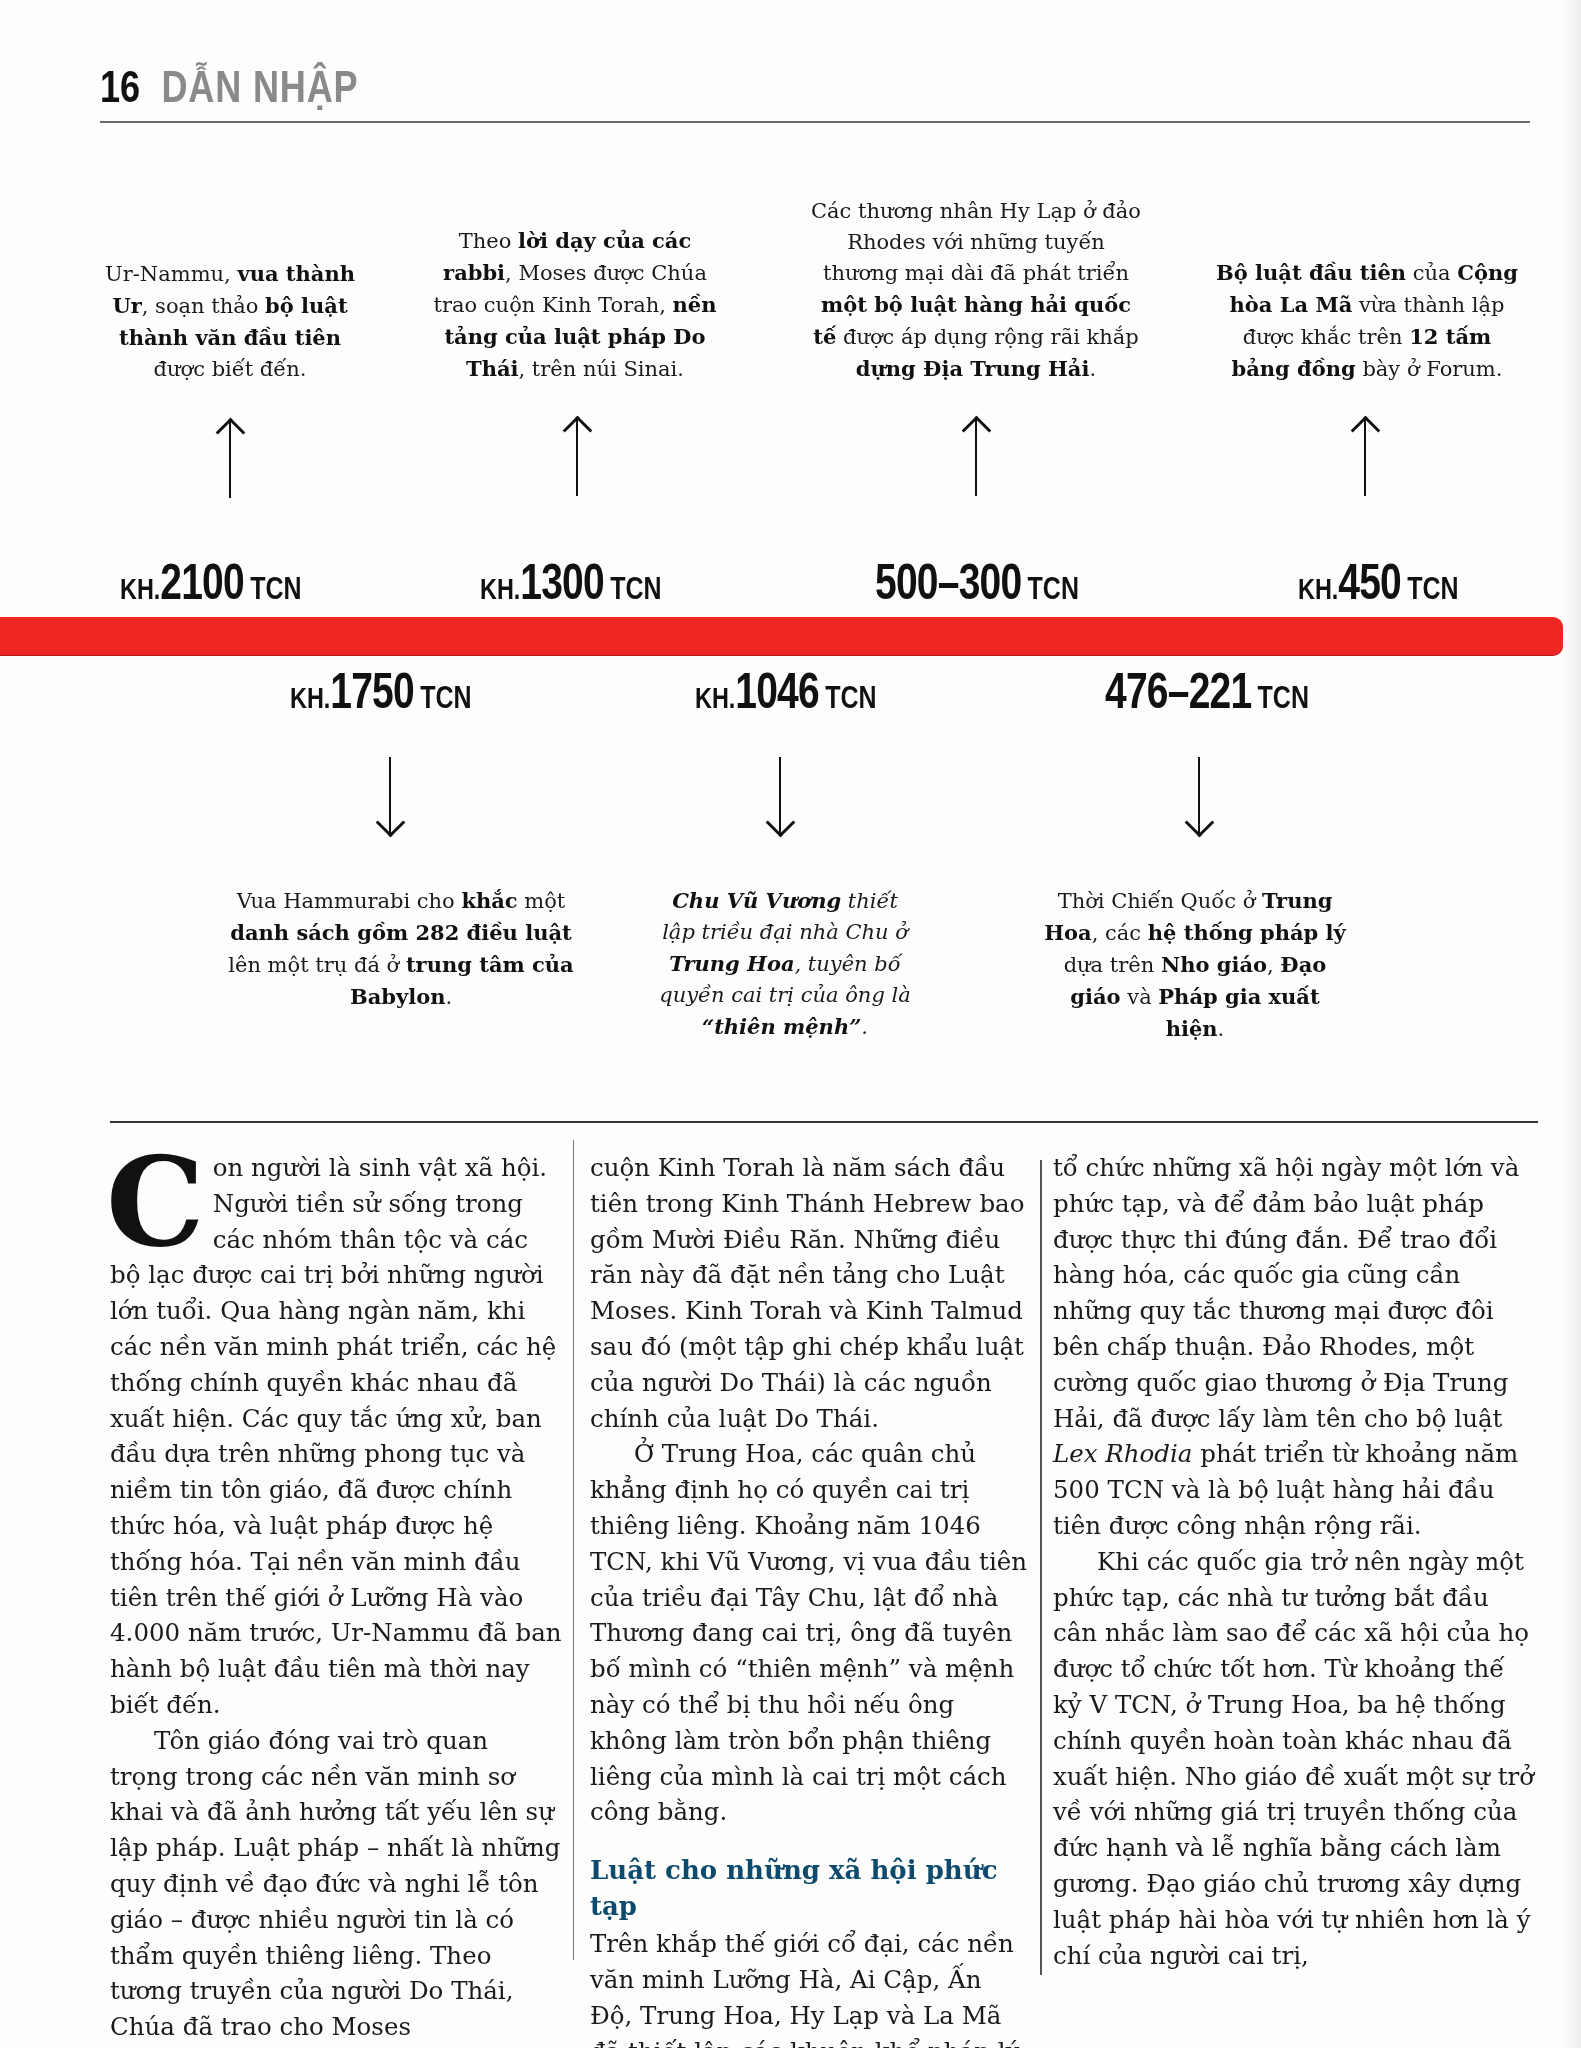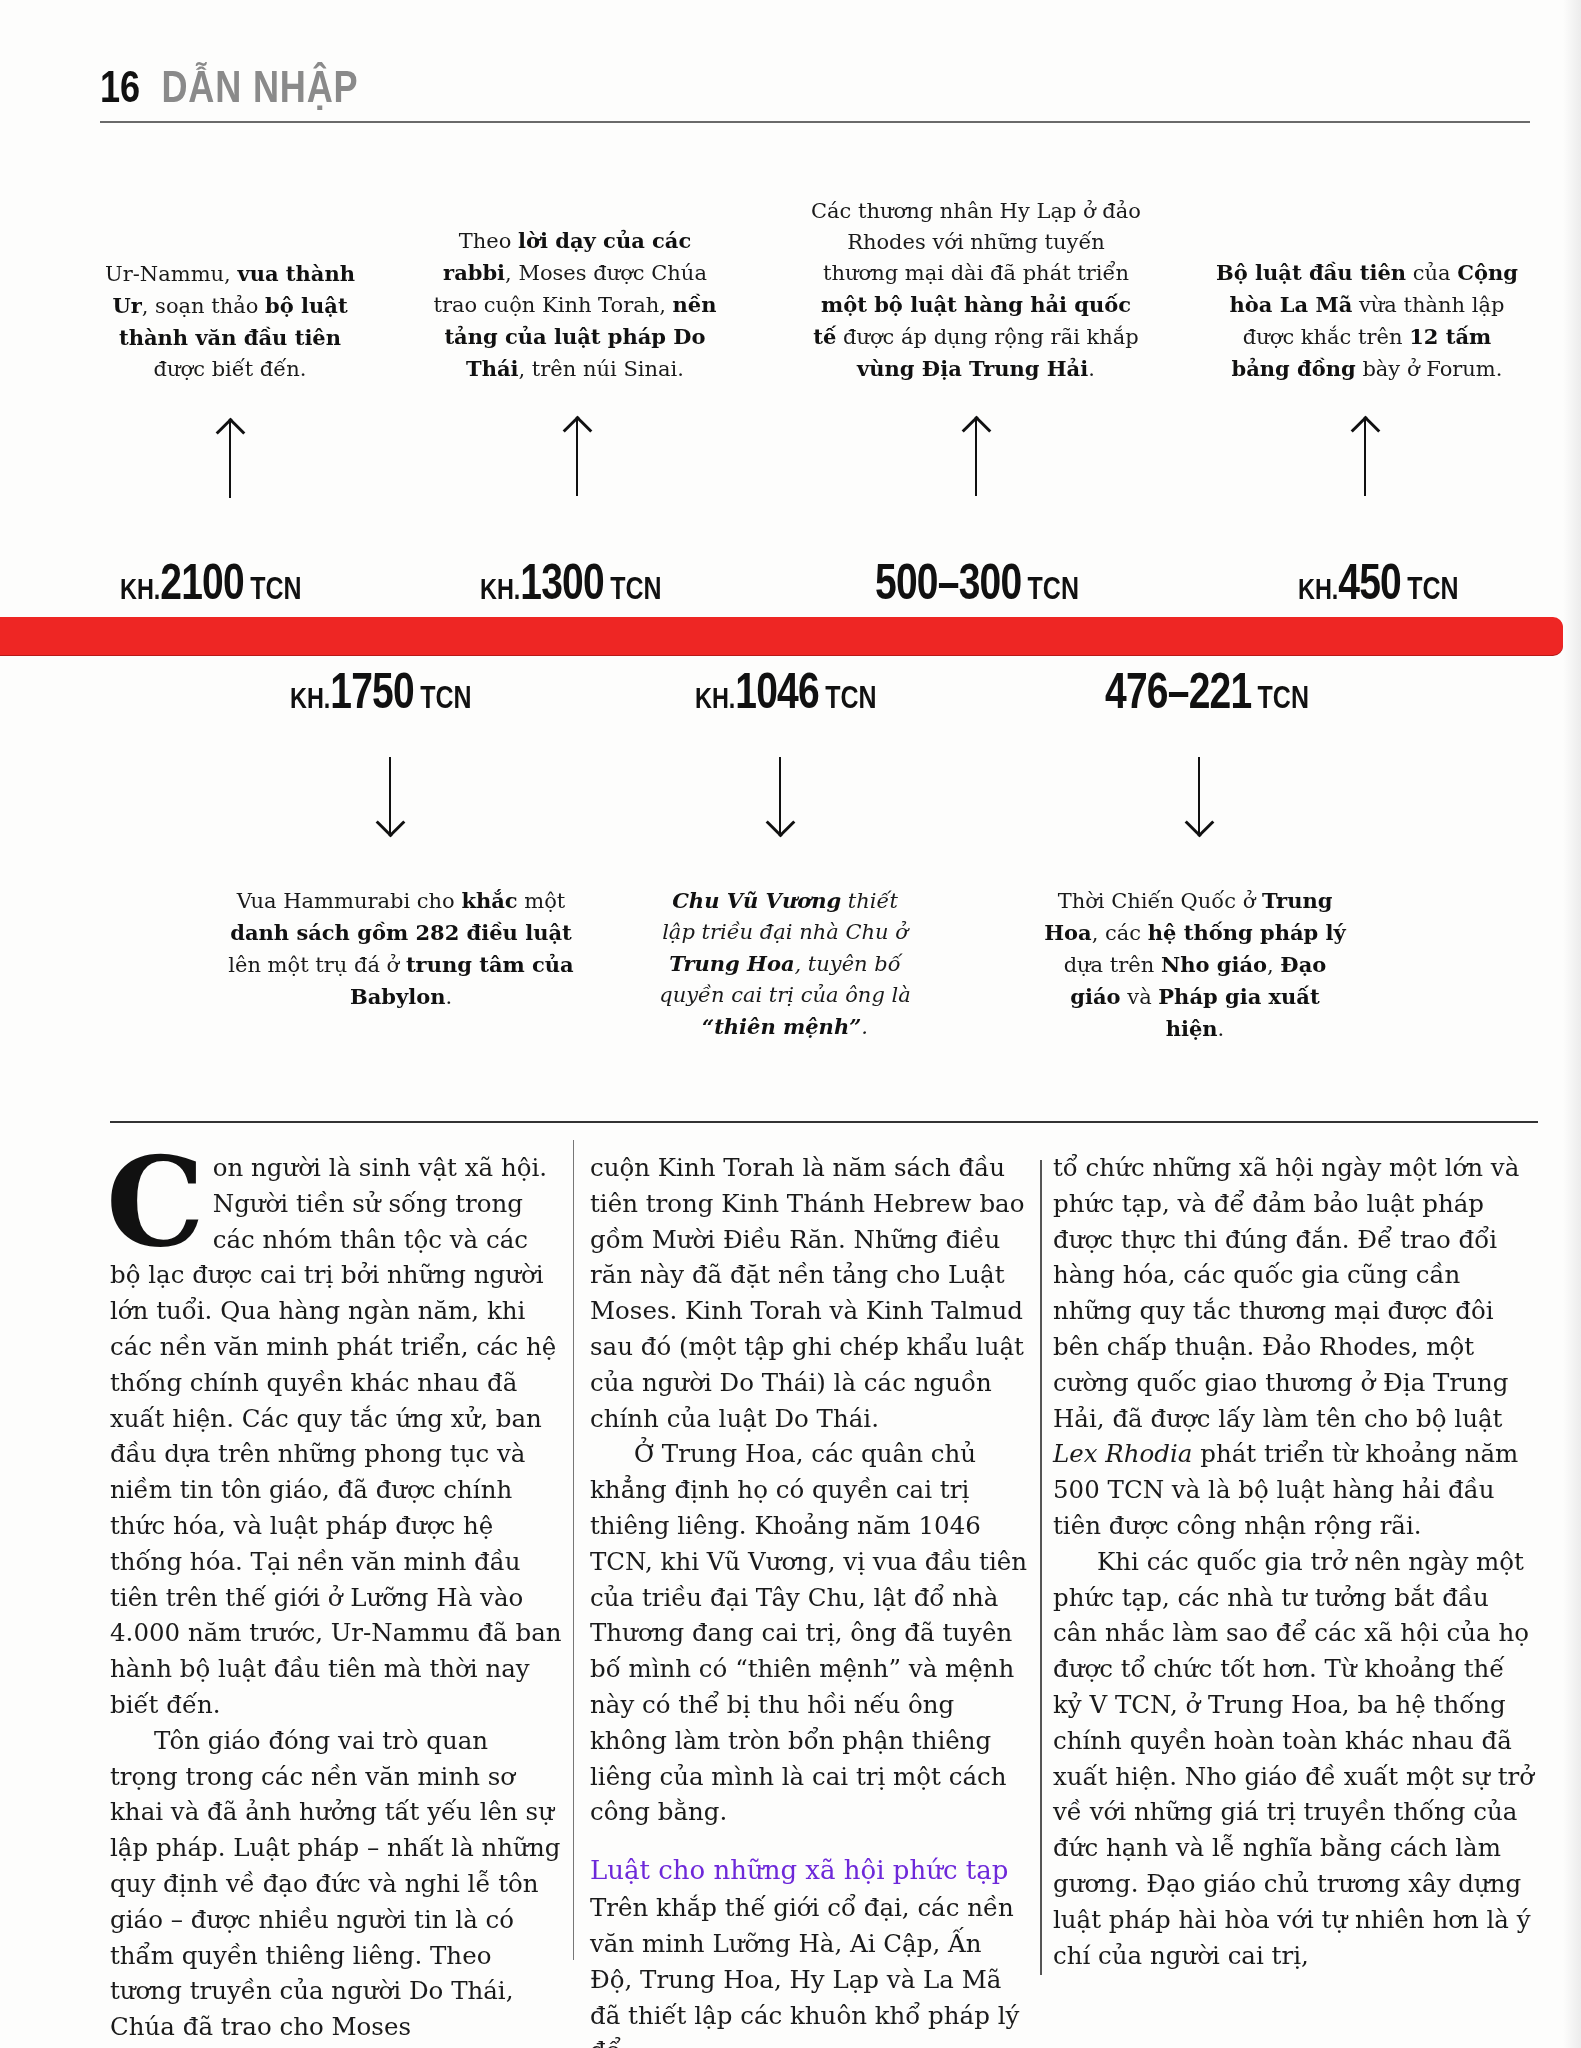--- a/index.html
+++ b/index.html
@@ -52,41 +52,41 @@
       top: 1150px; font-size: 24.5px; line-height: 35.8px; color: #1a1a1a;
     }
     .col p { margin: 0; text-align: left; }
     .col p.indent { text-indent: 44px; }
     .dropcap {
       float: left; font-size: 124px; line-height: 100px; font-weight: 700;
       margin: 2px 8px 0 -4px; color: #111; font-family: "DejaVu Serif", serif;
     }
     .col-divider { width: 2px; background: #555; }
     .subhead {
-      font-weight: 400; font-size: 26px; line-height: 36px; margin: 22px 0 2px 0 !important;
-      color: #6d28d9;
+      font-weight: 700; font-size: 26px; line-height: 36px; margin: 22px 0 2px 0 !important;
+      color: #0c4a6e;
     }
     .scan-edge { right: 0; top: 0; width: 18px; height: 2048px; background: linear-gradient(to right, #fdfdfc, #ececec); }
   </style>
 </head>
 <body>
 
 <div class="abs page-header">
   <span class="num">16</span><span class="title">DẪN NHẬP</span>
 </div>
 <div class="abs header-rule"></div>
 
 <div class="abs caption cap-top" style="left:105px;width:250px;">
   <div><span>Ur-Nammu, </span><b>vua thành Ur</b><span>, soạn thảo </span><b>bộ luật thành văn đầu tiên</b><span> được biết đến.</span></div>
 </div>
 <div class="abs caption cap-top" style="left:430px;width:290px;">
   <div><span>Theo </span><b>lời dạy của các rabbi</b><span>, Moses được Chúa trao cuộn Kinh Torah, </span><b>nền tảng của luật pháp Do Thái</b><span>, trên núi Sinai.</span></div>
 </div>
 <div class="abs caption cap-top" style="left:810px;width:332px;">
-  <div><span>Các thương nhân Hy Lạp ở đảo Rhodes với những tuyến thương mại dài đã phát triển </span><b>một bộ luật hàng hải quốc tế</b><span> được áp dụng rộng rãi khắp </span><b>vùng Địa Trung Hải</b><span>.</span></div>
+  <div><span>Các thương nhân Hy Lạp ở đảo Rhodes với những tuyến thương mại dài đã phát triển </span><b>một bộ luật hàng hải quốc tế</b><span> được áp dụng rộng rãi khắp </span><b>dựng Địa Trung Hải</b><span>.</span></div>
 </div>
 <div class="abs caption cap-top" style="left:1212px;width:310px;">
   <div><b>Bộ luật đầu tiên</b><span> của </span><b>Cộng hòa La Mã</b><span> vừa thành lập được khắc trên </span><b>12 tấm bảng đồng</b><span> bày ở Forum.</span></div>
 </div>
 
 <div class="abs arrow up" style="left:229px;top:420px;"></div>
 <div class="abs arrow up" style="left:576px;top:418px;"></div>
 <div class="abs arrow up" style="left:975px;top:418px;"></div>
 <div class="abs arrow up" style="left:1364px;top:418px;"></div>
 

